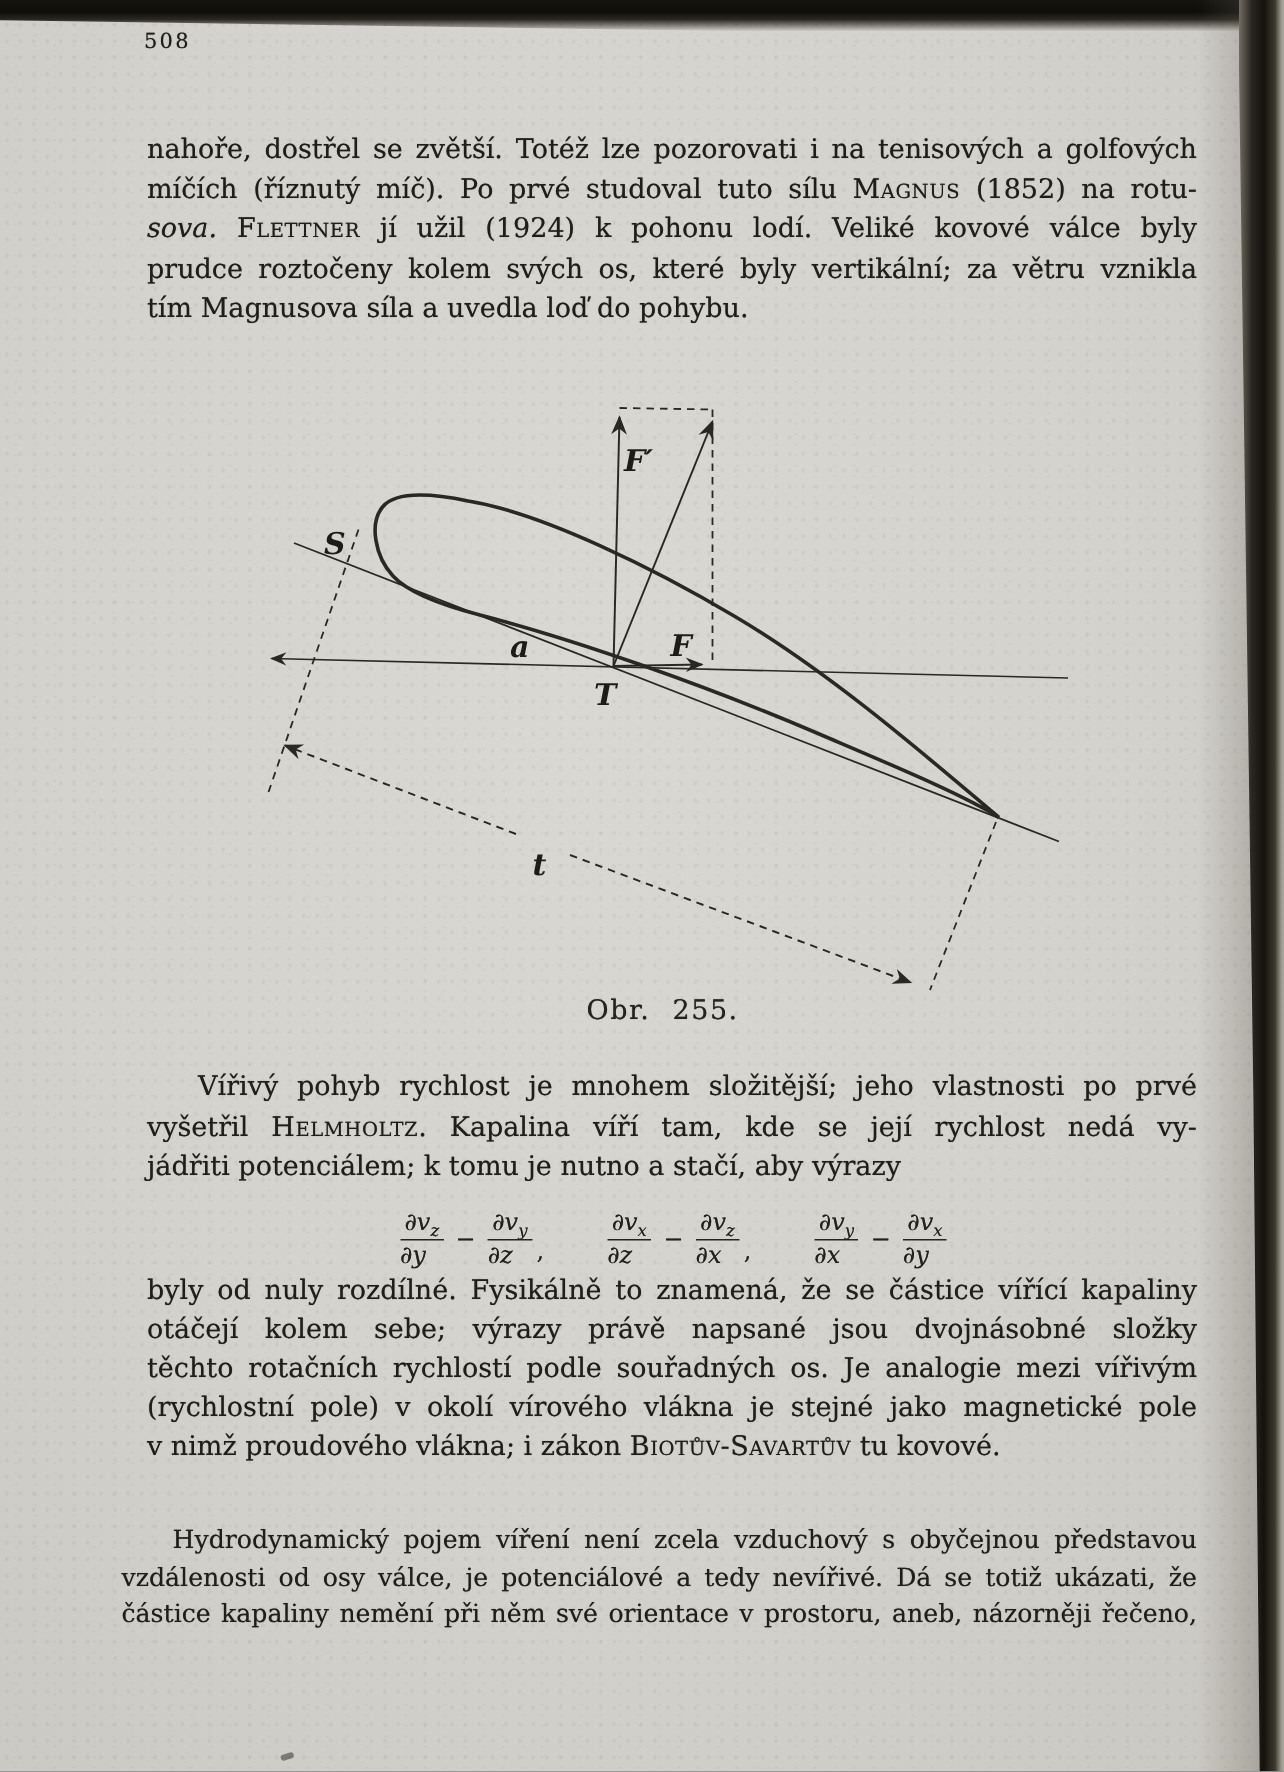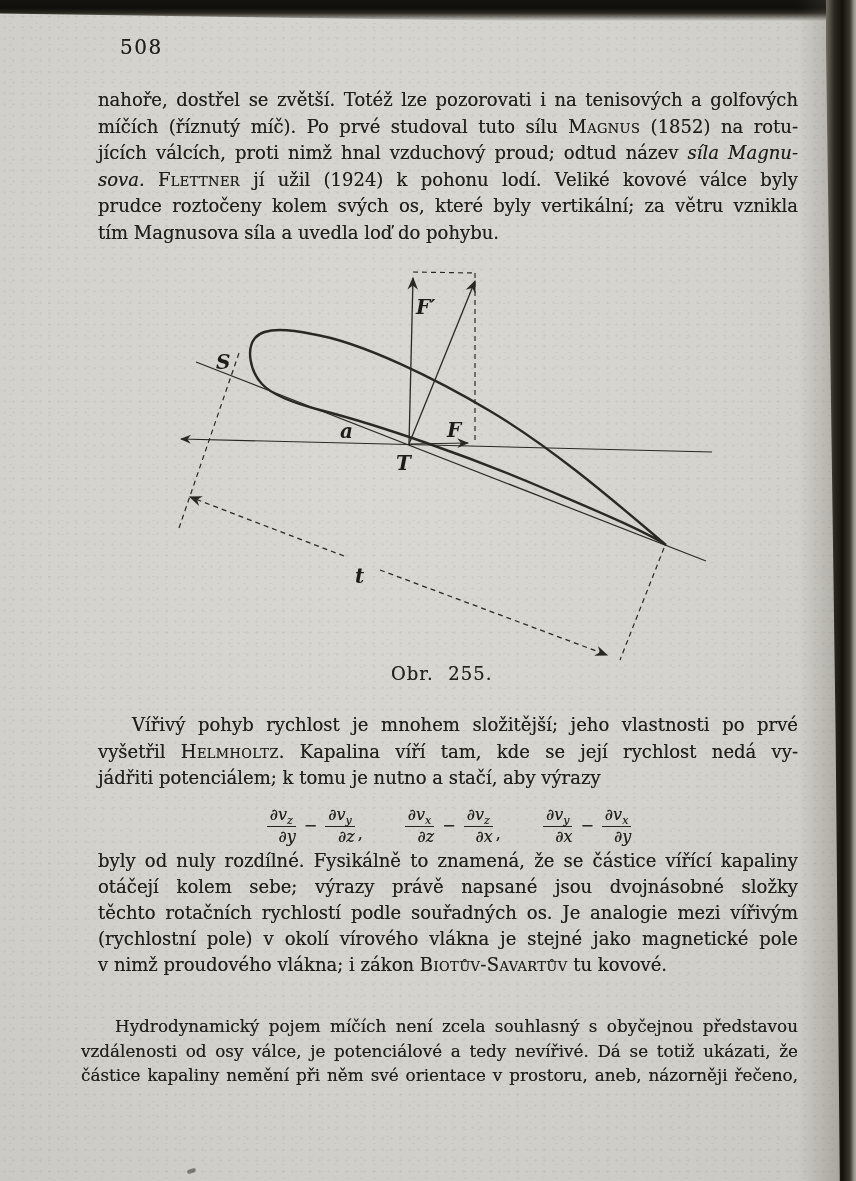--- a/index.html
+++ b/index.html
@@ -43,31 +43,31 @@
   #p1,#p2,#p3{left:98px;width:700px;font-size:18px;line-height:26.5px;}
   #p1{top:87px;}
   #p2{top:712px;}
   #p3{top:848px;line-height:26px;}
   #p4{left:81px;top:1014px;width:717px;font-size:16.8px;line-height:24.5px;}
   .pline{text-align:justify;}
   .pline.just{text-align-last:justify;}
   .pline.ind{text-indent:34px;}
   .seg-sc{font-variant:small-caps;letter-spacing:0.4px;margin-top:48px;}
   .seg-i{font-style:italic;}
-  .pagenum{position:absolute;left:96px;top:35px;font-size:20px;letter-spacing:1.5px;
-    color:#201e1a;text-shadow:0 0 0.5px rgba(32,30,26,0.6);margin-left:24px;}
+  .pagenum{position:absolute;left:96px;top:20px;font-size:14px;letter-spacing:1.5px;
+    color:#201e1a;text-shadow:0 0 0.5px rgba(32,30,26,0.6);}
   
   .equations{
     position:absolute;left:98px;top:801px;width:702px;height:50px;
     display:flex;justify-content:center;align-items:center;gap:42px;
     font-size:16px;font-style:italic;color:#23211c;
     text-shadow:0 0 0.4px rgba(32,30,26,0.6);
   }
   .eqgroup{display:inline-flex;align-items:center;}
-  .frac{display:inline-flex;flex-direction:column;align-items:flex-end;line-height:1.15;}
+  .frac{display:inline-flex;flex-direction:column;align-items:flex-start;line-height:1.15;}
   .frac .num{padding:0 3px 1px;border-bottom:1.3px solid #26241f;}
   .frac .den{padding-top:1px;}
   .frac sub{font-size:11px;line-height:0;}
   .minus{margin:0 8px;transform:translateY(-1px);}
   .ecomma{align-self:center;margin:15px 0 0 3px;font-style:normal;}
   
   .figure-svg{position:absolute;left:120px;top:255px;pointer-events:none;}
   .figure-svg line,.figure-svg path.curve{stroke:#2a2822;fill:none;}
   .dash{stroke-dasharray:5 4;}
   .figlabel{font-family:"DejaVu Serif","Liberation Serif",serif;
@@ -81,21 +81,20 @@
 </head>
 <body>
 
 <div class="page">
 
   <div class="pagenum">508</div>
 
   <div id="p1" class="textblock">
       <div class="pline just"><span class="seg-n">nahoře, dostřel se zvětší. Totéž lze pozorovati i na tenisových a golfových</span></div>
       <div class="pline just"><span class="seg-n">míčích (říznutý míč). Po prvé studoval tuto sílu </span><span class="seg-sc">Magnus</span><span class="seg-n"> (1852) na rotu-</span></div>
-      <div class="pline just"><span class="seg-n">jících válcích, proti nimž hnal vzduchový proud; odtud název </span><span class="seg-i">síla Magnu-</span></div>
       <div class="pline just"><span class="seg-i">sova.</span><span class="seg-n"> </span><span class="seg-sc">Flettner</span><span class="seg-n"> jí užil (1924) k pohonu lodí. Veliké kovové válce byly</span></div>
       <div class="pline just"><span class="seg-n">prudce roztočeny kolem svých os, které byly vertikální; za větru vznikla</span></div>
       <div class="pline"><span class="seg-n">tím Magnusova síla a uvedla loď do pohybu.</span></div>
     </div>
 
   <svg class="figure-svg" width="600" height="420" viewBox="120 255 600 420">
     <defs>
       <marker id="ah" viewBox="0 0 12 10" refX="10.5" refY="5" markerWidth="11" markerHeight="9" orient="auto">
         <path d="M0.5,0.5 L11.5,5 L0.5,9.5 L4,5 Z" fill="#2a2822"></path>
       </marker>
@@ -182,21 +181,21 @@
 
   <div id="p3" class="textblock">
       <div class="pline just"><span class="seg-n">byly od nuly rozdílné. Fysikálně to znamená, že se částice vířící kapaliny</span></div>
       <div class="pline just"><span class="seg-n">otáčejí kolem sebe; výrazy právě napsané jsou dvojnásobné složky</span></div>
       <div class="pline just"><span class="seg-n">těchto rotačních rychlostí podle souřadných os. Je analogie mezi vířivým</span></div>
       <div class="pline just"><span class="seg-n">(rychlostní pole) v okolí vírového vlákna je stejné jako magnetické pole</span></div>
       <div class="pline"><span class="seg-n">v nimž proudového vlákna; i zákon </span><span class="seg-sc">Biotův-Savartův</span><span class="seg-n"> tu kovové.</span></div>
     </div>
 
   <div id="p4" class="textblock">
-      <div class="pline just ind"><span class="seg-n">Hydrodynamický pojem míčích není zcela souhlasný s obyčejnou představou</span></div>
+      <div class="pline just ind"><span class="seg-n">Hydrodynamický pojem víření není zcela vzduchový s obyčejnou představou</span></div>
       <div class="pline just"><span class="seg-n">vzdálenosti od osy válce, je potenciálové a tedy nevířivé. Dá se totiž ukázati, že</span></div>
       <div class="pline just"><span class="seg-n">částice kapaliny nemění při něm své orientace v prostoru, aneb, názorněji řečeno,</span></div>
     </div>
 
   <div class="top-edge"></div>
   <div class="right-soft"></div>
   <div class="right-dark"></div>
   <div class="stray-mark"></div>
 </div>
 

